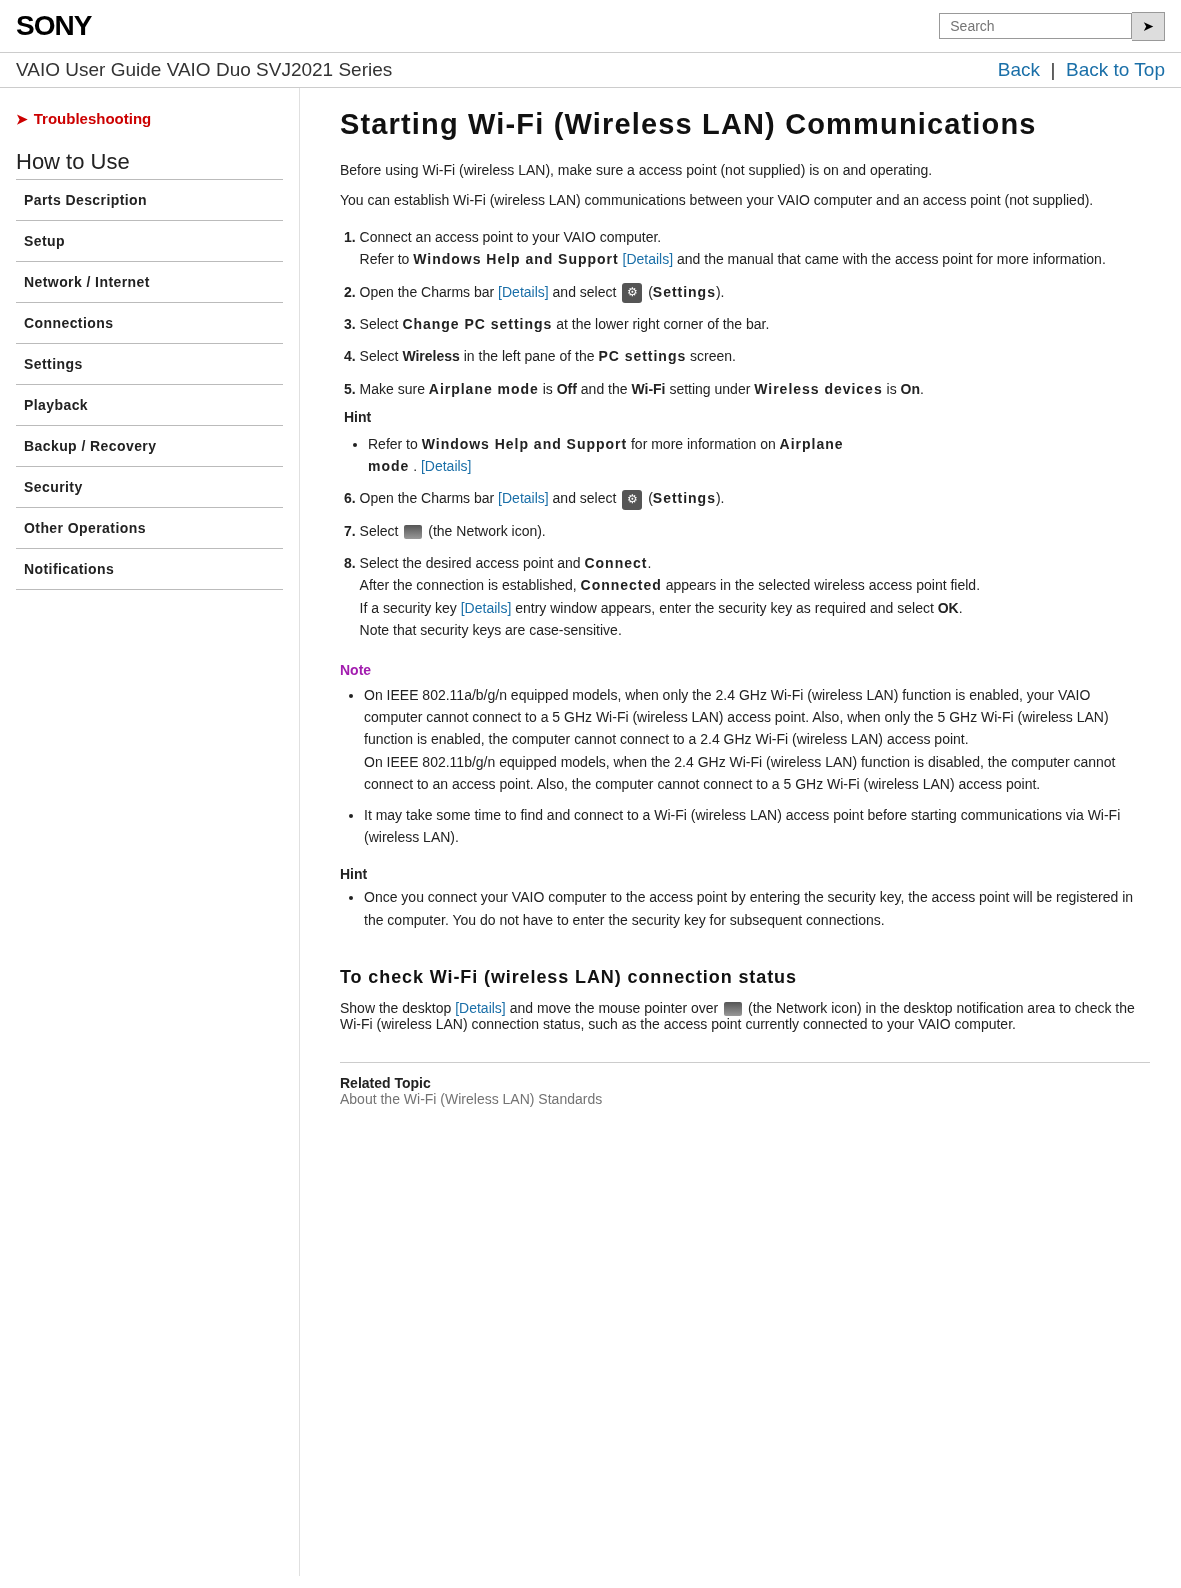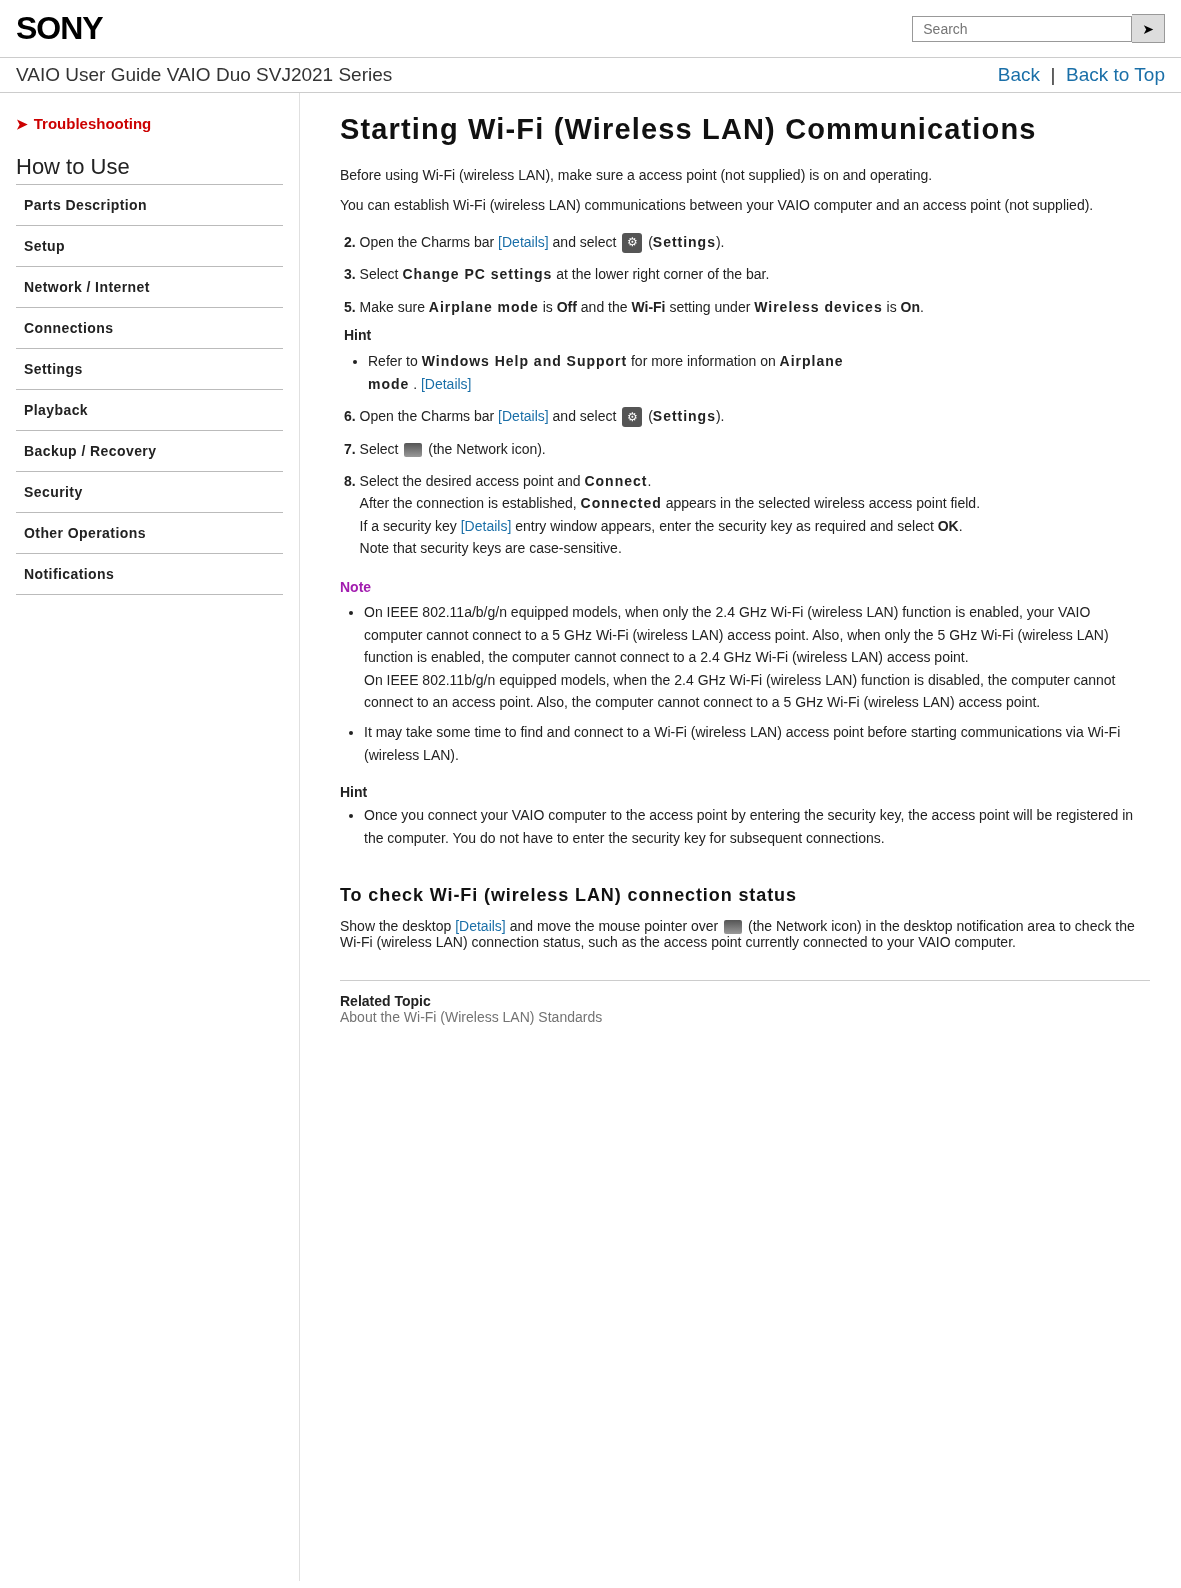--- a/index.html
+++ b/index.html
@@ -7,35 +7,35 @@
 
     
     #header {
       display: flex;
       align-items: center;
       justify-content: space-between;
       padding: 10px 16px;
       border-bottom: 1px solid #ccc;
     }
     #logo {
-      font-size: 32px;
+      font-size: 28px;
       font-weight: 900;
       letter-spacing: -1px;
       color: #000;
     }
     #search-area {
       display: flex;
       align-items: center;
       gap: 0;
     }
     #search-input {
       border: 1px solid #999;
       padding: 4px 10px;
       font-size: 14px;
-      width: 220px;
+      width: 193px;
       outline: none;
     }
     #search-button {
       border: 1px solid #999;
       border-left: none;
       background: #ddd;
       padding: 4px 10px;
       cursor: pointer;
       font-size: 14px;
       height: 29px;
@@ -293,33 +293,45 @@
   </nav>
 
   <main id="main">
     <h1 class="page-title">Starting Wi-Fi (Wireless LAN) Communications</h1>
 
     <p class="intro-text">Before using Wi-Fi (wireless LAN), make sure a access point (not supplied) is on and operating.</p>
     <p class="intro-text">You can establish Wi-Fi (wireless LAN) communications between your VAIO computer and an access point (not supplied).</p>
 
     <ol class="steps-list">
 
+      <li>
+        <span class="step-num">1.</span>
+        Connect an access point to your VAIO computer.<br>
+        &nbsp;&nbsp;&nbsp;&nbsp;Refer to <span class="spaced-bold">Windows Help and Support</span>
+        <a href="#" class="link-blue">[Details]</a>
+        and the manual that came with the access point for more information.
+      </li>
 
       <li>
         <span class="step-num">2.</span>
         Open the Charms bar <a href="#" class="link-blue">[Details]</a>
         and select <span class="gear-icon">⚙</span>
         (<span class="spaced-bold">Settings</span>).
       </li>
 
       <li>
         <span class="step-num">3.</span>
         Select <span class="spaced-bold">Change PC settings</span> at the lower right corner of the bar.
       </li>
 
+      <li>
+        <span class="step-num">4.</span>
+        Select <span class="bold">Wireless</span>
+        in the left pane of the <span class="spaced-bold">PC settings</span> screen.
+      </li>
 
       <li>
         <span class="step-num">5.</span>
         Make sure <span class="spaced-bold">Airplane mode</span>
         is <span class="bold">Off</span>
         and the <span class="bold">Wi-Fi</span>
         setting under <span class="spaced-bold">Wireless devices</span>
         is <span class="bold">On</span>.
         <div class="hint-label">Hint</div>
         <ul class="sub-list">

